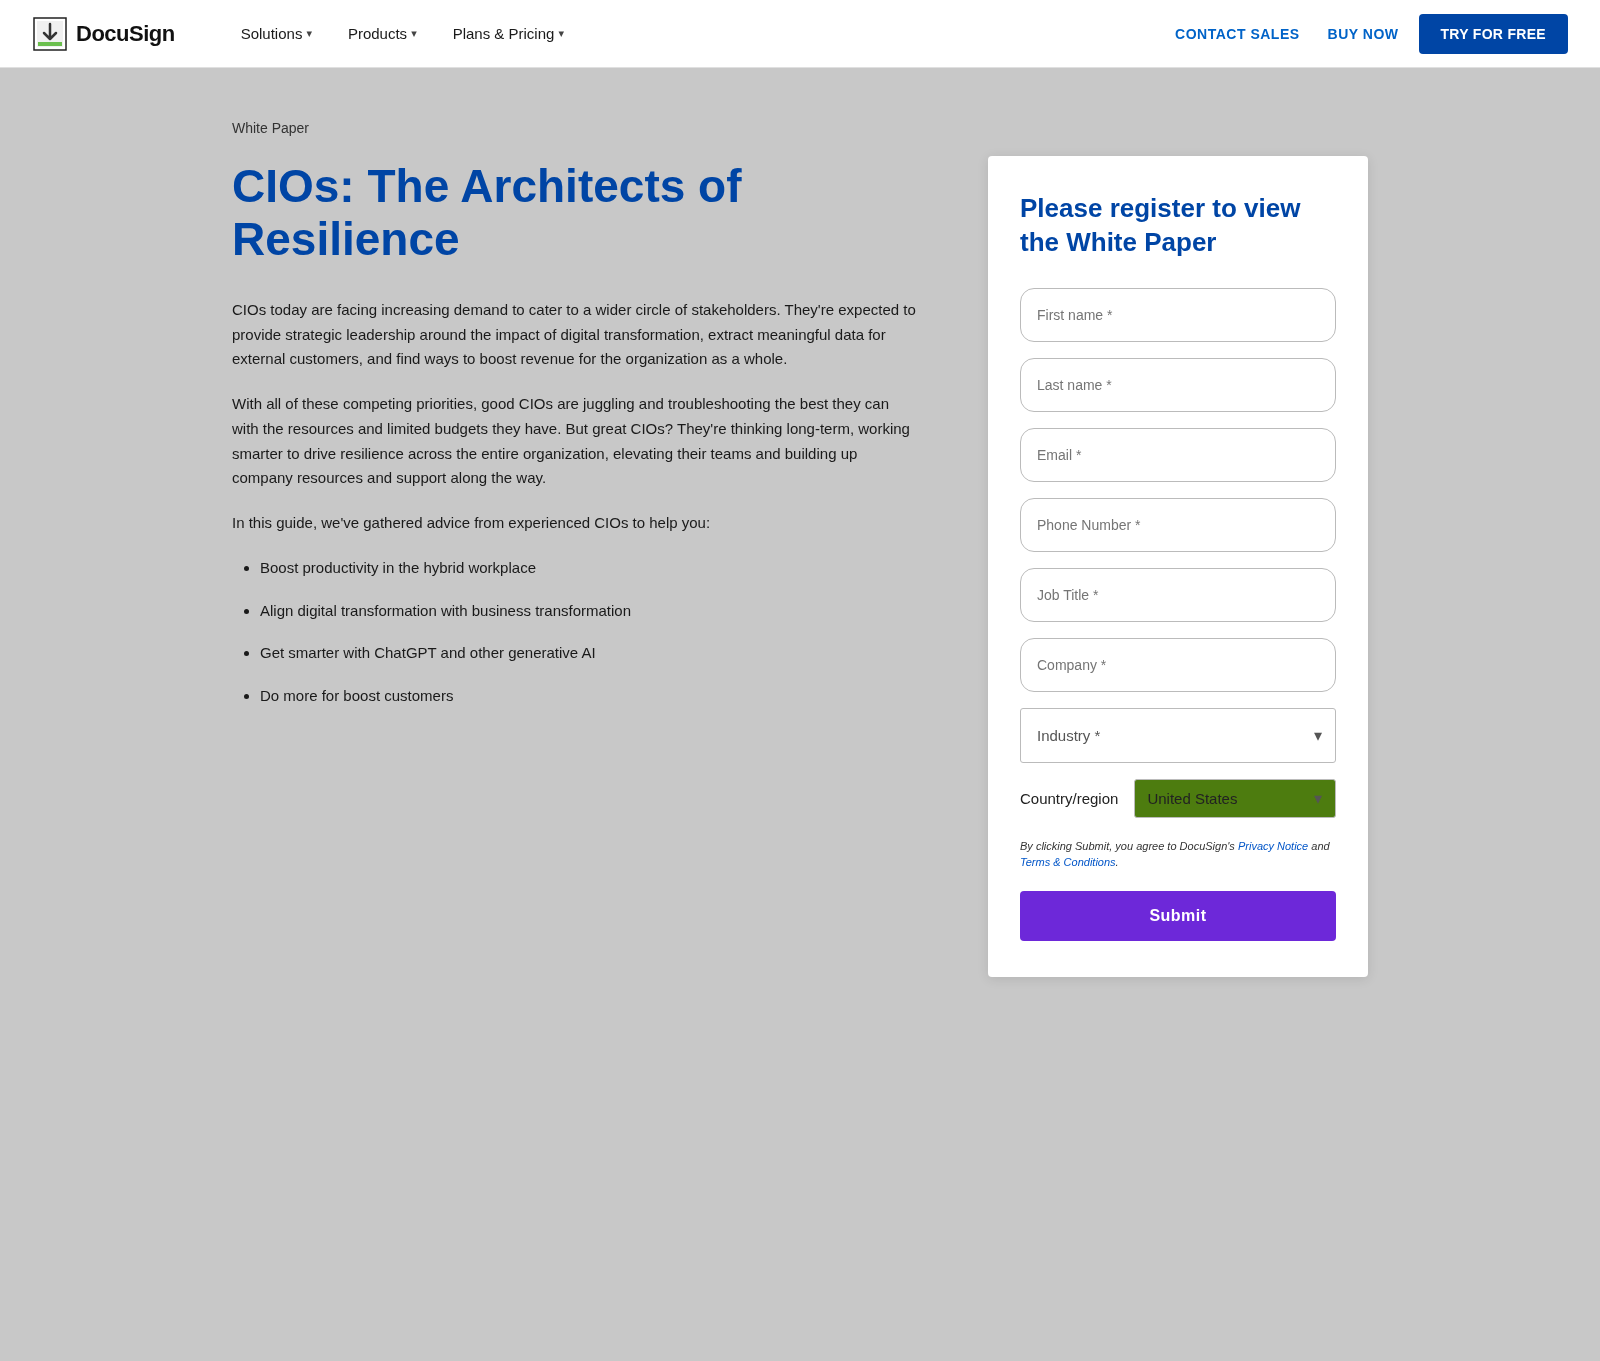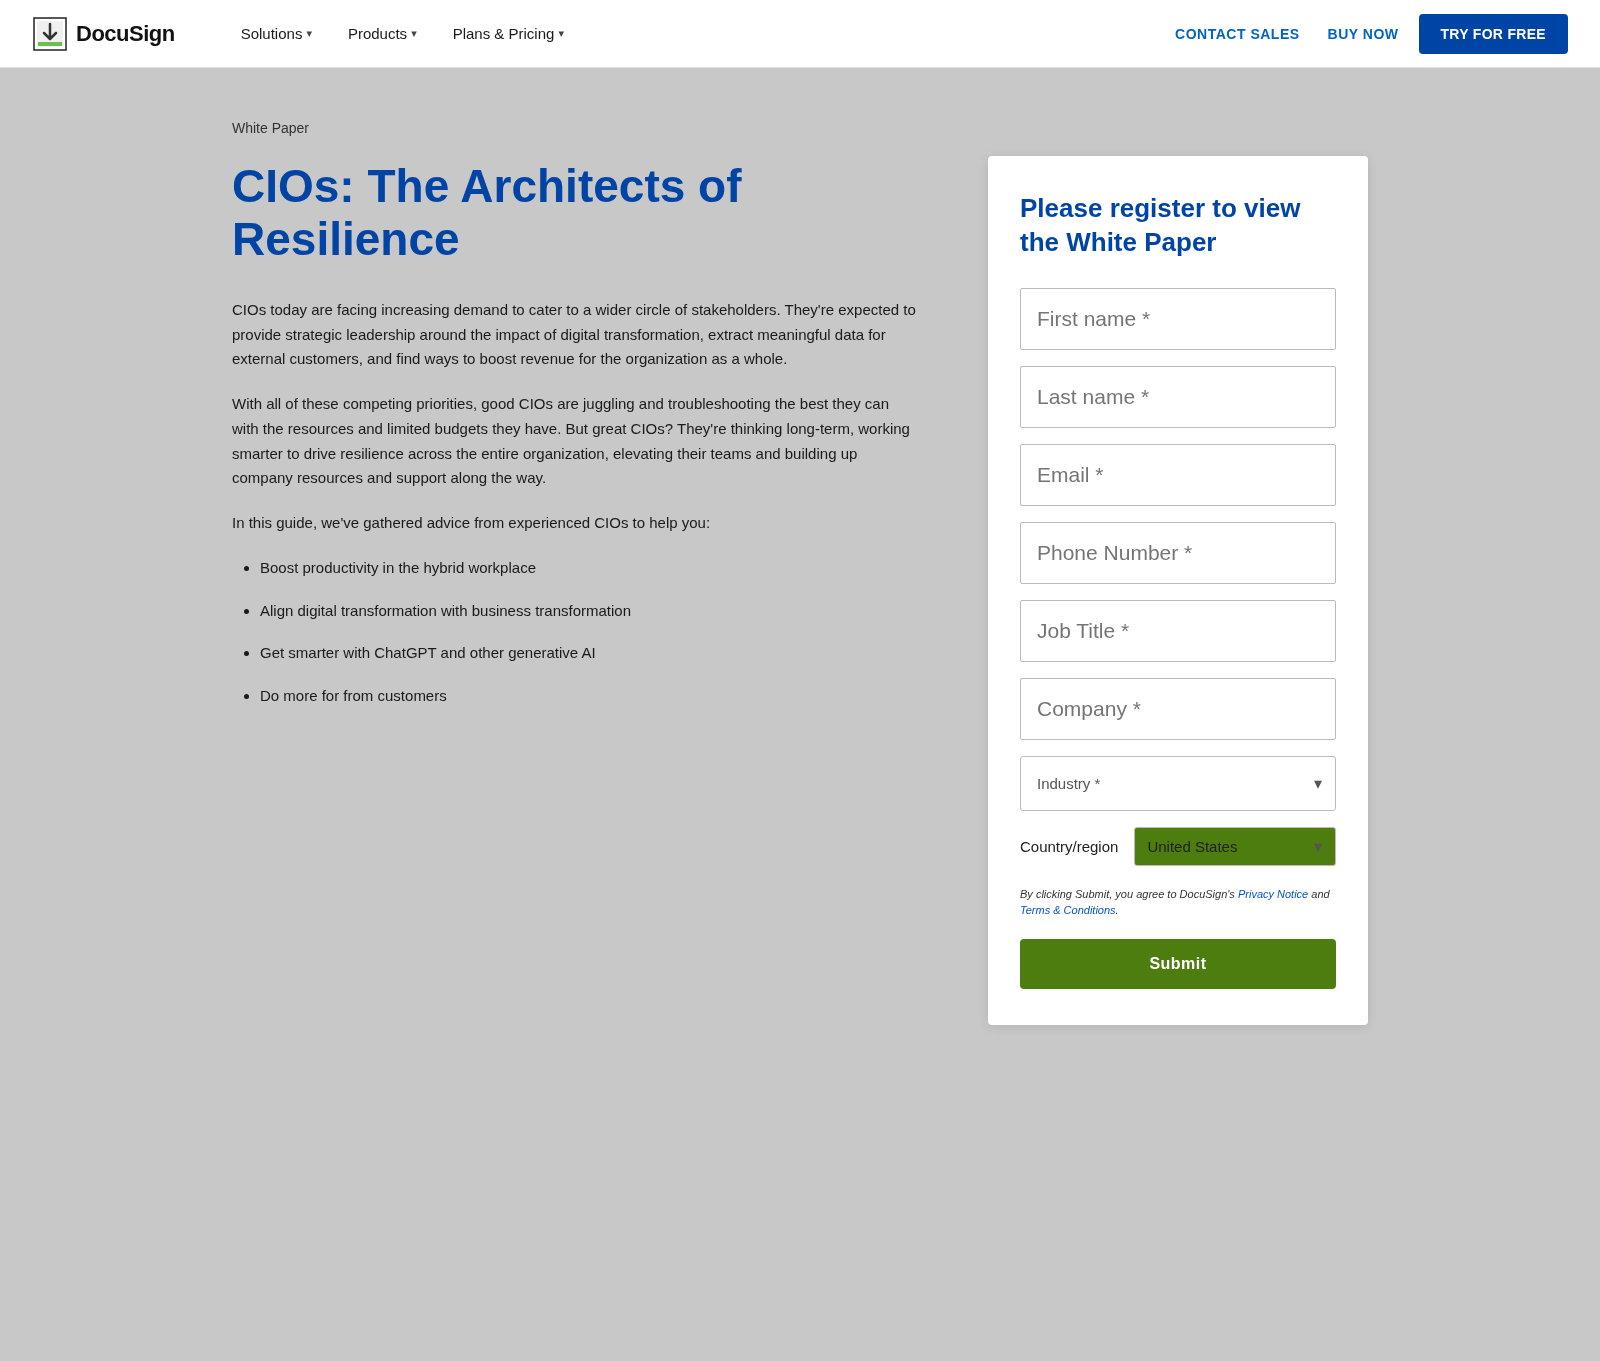--- a/index.html
+++ b/index.html
@@ -148,22 +148,22 @@
       line-height: 1.3;
       margin-bottom: 28px;
     }
     .form-group {
       margin-bottom: 16px;
     }
     .form-input {
       width: 100%;
       padding: 18px 16px;
       border: 1.5px solid #bbb;
-      border-radius: 2px;
-      font-size: 21px;
+      border-radius: 14px;
+      font-size: 14px;
       color: #555;
       background: #fff;
       outline: none;
     }
     .form-select-wrap {
       position: relative;
     }
     .form-select {
       width: 100%;
       padding: 18px 40px 18px 16px;
@@ -223,21 +223,21 @@
       line-height: 1.5;
       font-style: italic;
     }
     .consent-link {
       color: #0055c8;
       text-decoration: none;
     }
 
     .btn-submit {
       width: 100%;
-      background: #4d7c0f;
+      background: #6d28d9;
       color: #fff;
       font-size: 16px;
       font-weight: 700;
       padding: 16px;
       border: none;
       border-radius: 4px;
       cursor: pointer;
       letter-spacing: 0.5px;
     }
   </style>
@@ -287,21 +287,21 @@
     <h1 class="article-title">CIOs: The Architects of Resilience</h1>
 
     <div class="article-body">
       <p>CIOs today are facing increasing demand to cater to a wider circle of stakeholders. They're expected to provide strategic leadership around the impact of digital transformation, extract meaningful data for external customers, and find ways to boost revenue for the organization as a whole.</p>
       <p>With all of these competing priorities, good CIOs are juggling and troubleshooting the best they can with the resources and limited budgets they have. But great CIOs? They're thinking long-term, working smarter to drive resilience across the entire organization, elevating their teams and building up company resources and support along the way.</p>
       <p>In this guide, we've gathered advice from experienced CIOs to help you:</p>
       <ul>
         <li>Boost productivity in the hybrid workplace</li>
         <li>Align digital transformation with business transformation</li>
         <li>Get smarter with ChatGPT and other generative AI</li>
-        <li>Do more for from customers</li>
+        <li>Do more for boost customers</li>
       </ul>
     </div>
   </div>
 
   <div class="right-col">
     <div class="form-card">
       <h2 class="form-title">Please register to view the White Paper</h2>
 
       <div class="form-group">
         <input class="form-input" type="text" placeholder="First name *" style="">

